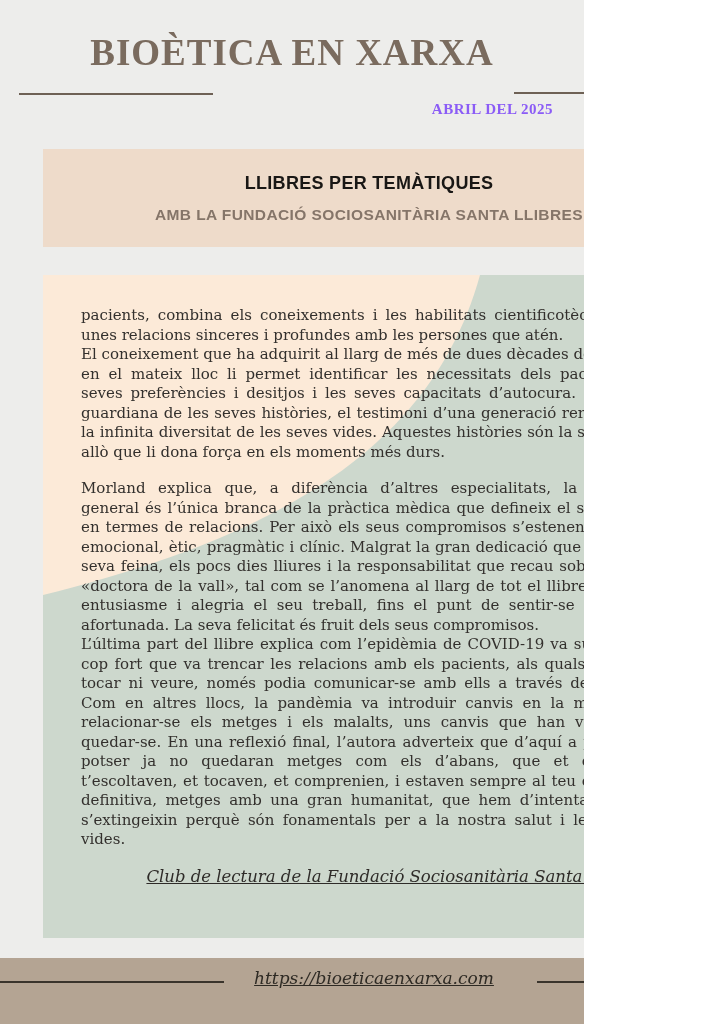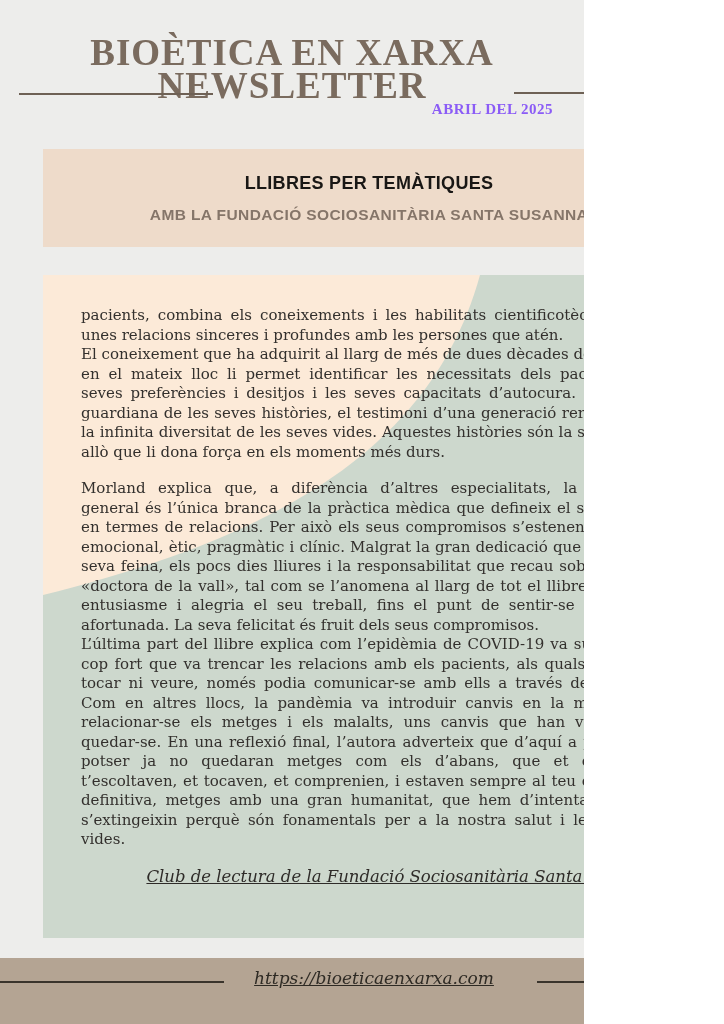--- a/index.html
+++ b/index.html
@@ -72,29 +72,28 @@
   .footer-rule.left{left:0; width:224px;}
   .footer-rule.right{left:537px; width:187px;}
 </style>
 </head>
 <body>
 
 <div class="page">
 
   <div class="masthead">
     <div>BIOÈTICA EN XARXA</div>
-    <div>NEWSLETTER</div>
   </div>
   <div class="header-rule left"></div>
   <div class="header-rule right"></div>
   <div class="header-date">ABRIL DEL 2025</div>
 
   <div class="topic-box">
     <div class="topic-title">LLIBRES PER TEMÀTIQUES</div>
-    <div class="topic-subtitle">AMB LA FUNDACIÓ SOCIOSANITÀRIA SANTA SUSANNA</div>
+    <div class="topic-subtitle">AMB LA FUNDACIÓ SOCIOSANITÀRIA SANTA LLIBRES</div>
   </div>
 
   <div class="card">
     <svg class="bg-shape" width="652" height="663" viewBox="0 0 652 663" aria-hidden="true">
       <path d="M0 0 H437 C390 170 240 260 0 320 Z" fill="#fcead8"></path>
     </svg>
     <svg class="corner-shape" width="24" height="48" viewBox="0 0 24 48" aria-hidden="true">
       <path d="M24 0 C19 18 9 35 0 48 L24 48 Z" fill="#8f9c83"></path>
     </svg>
     <div class="card-text">

